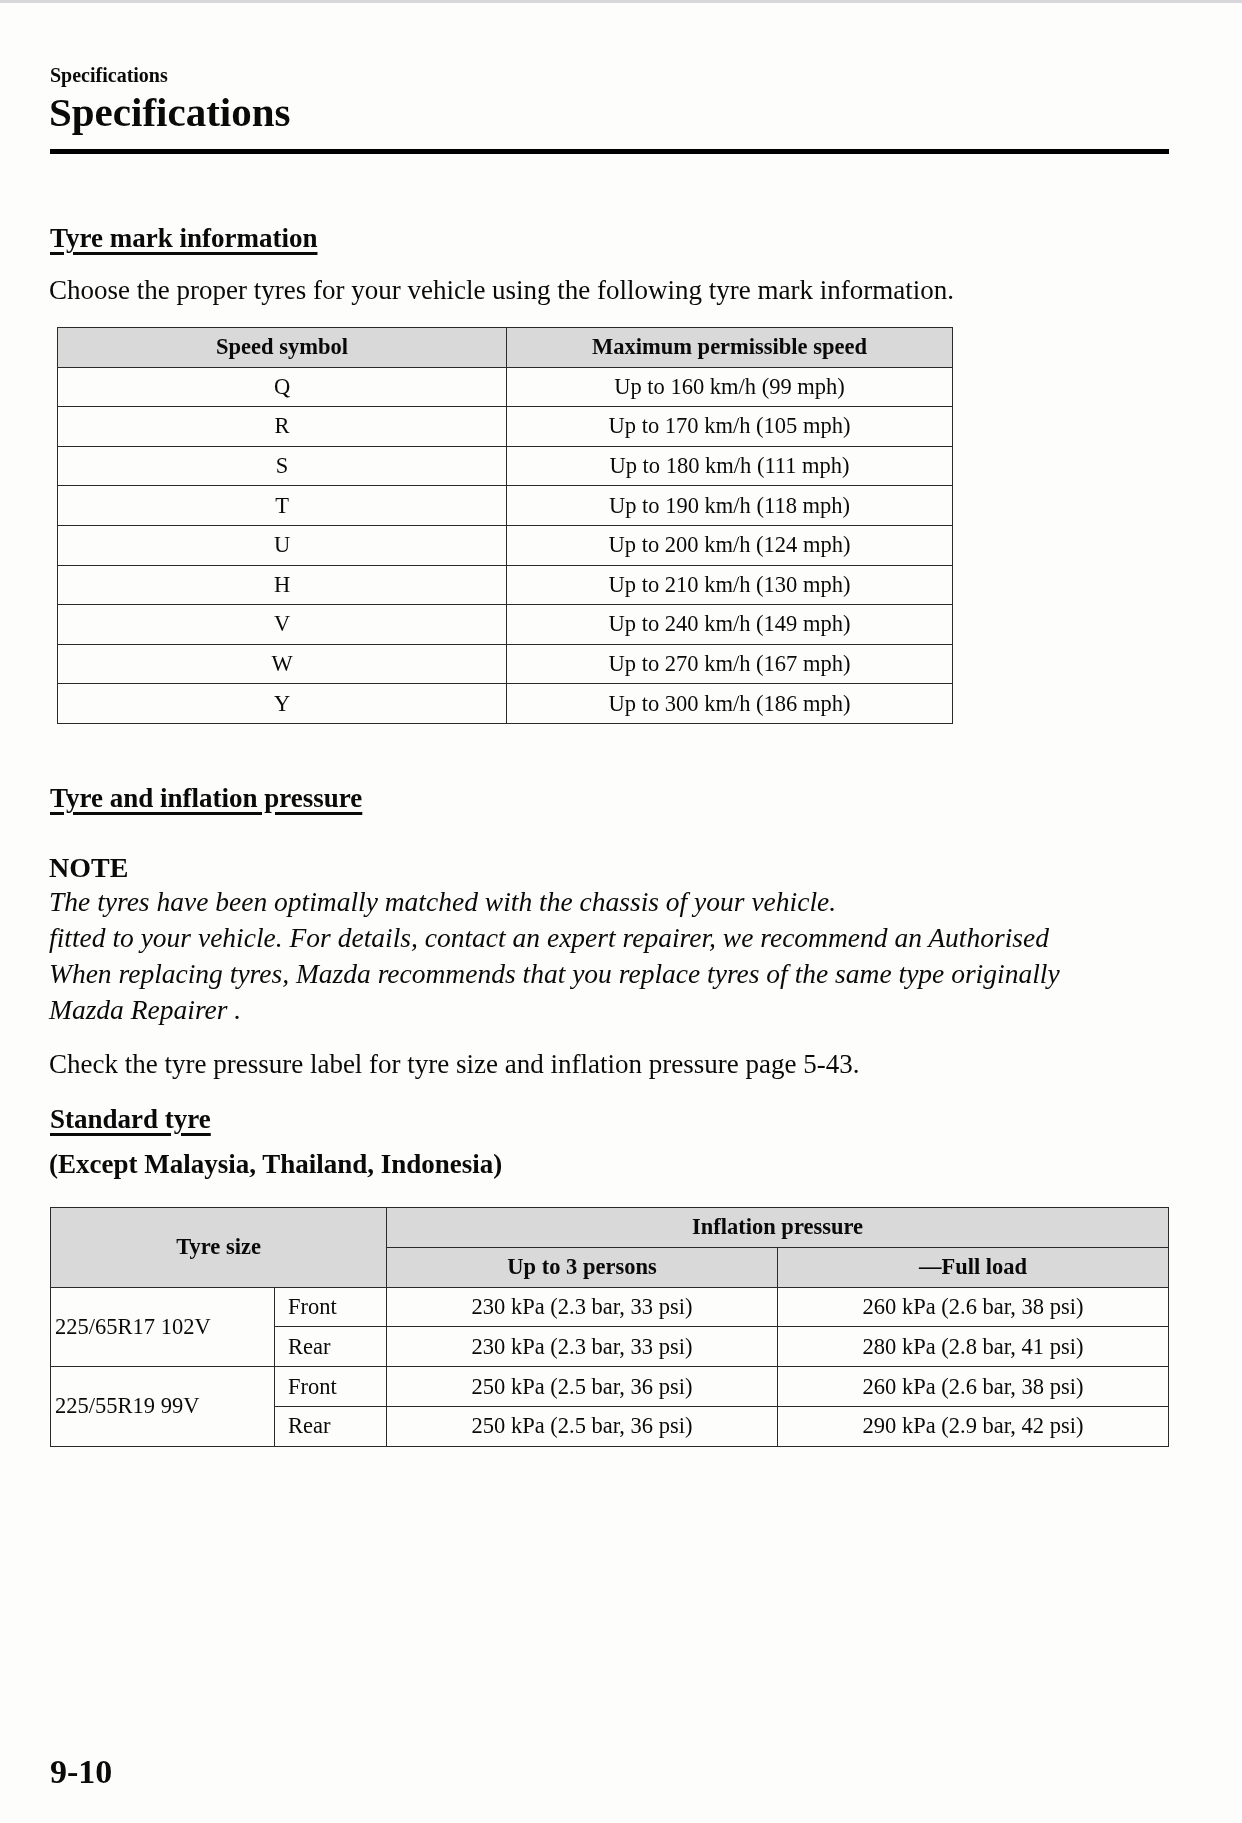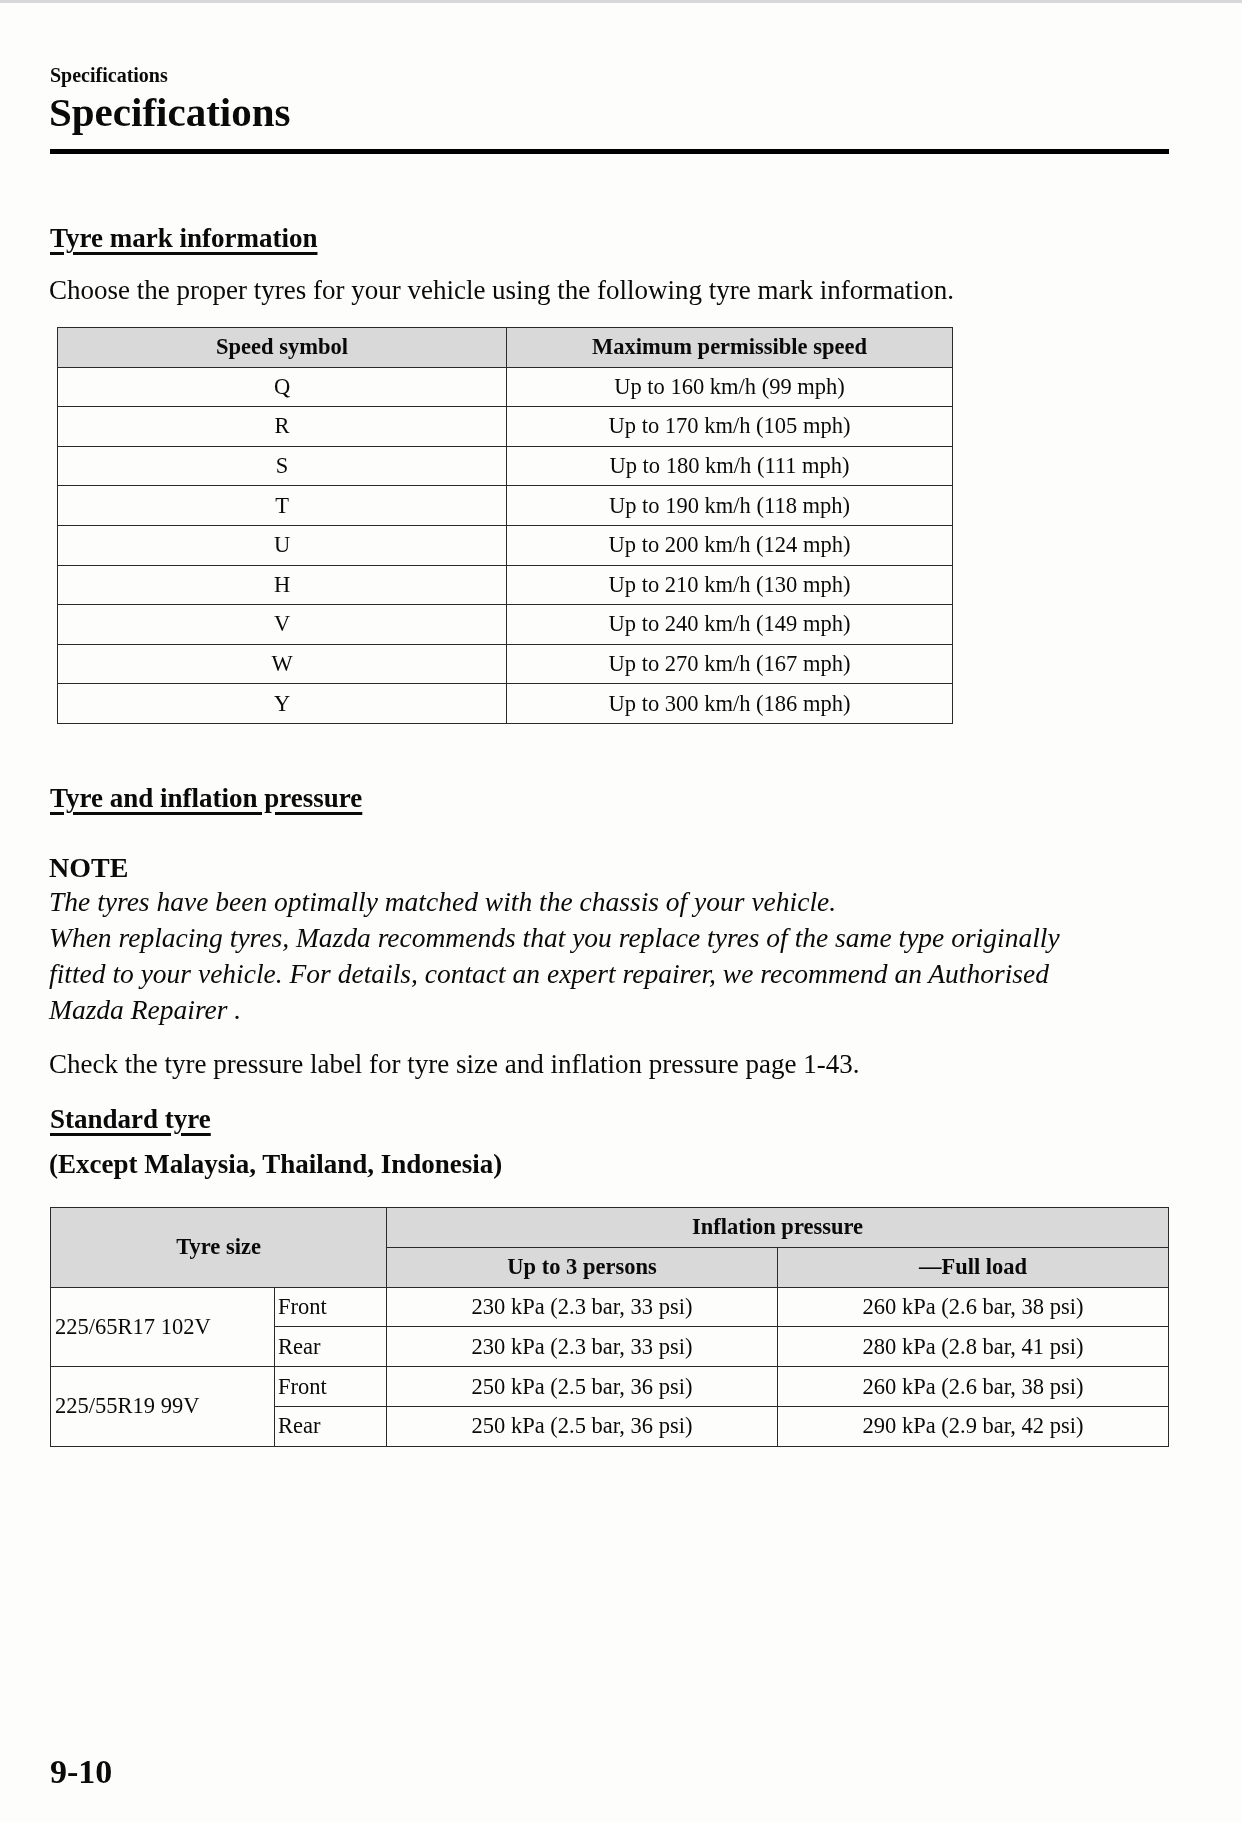--- a/index.html
+++ b/index.html
@@ -25,21 +25,21 @@
   th { background: #d9d9d9; font-weight: bold; text-align: center; }
   td { text-align: center; font-weight: normal; }
 
   .speed-table { left: 57px; top: 327px; width: 896px; }
   .speed-table tr { height: 39.6px; }
   .speed-table .c1 { width: 448px; }
 
   .pressure-table { left: 50px; top: 1207px; width: 1119px; }
   .pressure-table tr { height: 39.8px; }
   .pressure-table .size-cell { text-align: left; padding-left: 4px; margin-top: 48px; }
-  .pressure-table .pos-cell { text-align: left; padding-left: 3px; }
+  .pressure-table .pos-cell { text-align: left; padding-left: 13px; }
 
   .page-number { left: 50px; top: 1754px; font-size: 34px; font-weight: bold; line-height: 36px; }
 </style>
 </head>
 <body>
 
 <div class="topbar"></div>
 
 <div class="abs running-head">Specifications</div>
 <div class="abs page-title">Specifications</div>
@@ -93,26 +93,26 @@
         <td>Up to 300 km/h (186 mph)</td>
       </tr>
   </tbody>
 </table>
 
 <div class="abs section-heading" style="left:50px; top:782px;">Tyre and inflation pressure</div>
 
 <div class="abs note-label" style="left:49px; top:852px;">NOTE</div>
 <div class="note-text">
   <div>The tyres have been optimally matched with the chassis of your vehicle.</div>
+  <div>fitted to your vehicle. For details, contact an expert repairer, we recommend an Authorised</div>
   <div>When replacing tyres, Mazda recommends that you replace tyres of the same type originally</div>
-  <div>fitted to your vehicle. For details, contact an expert repairer, we recommend an Authorised</div>
   <div>Mazda Repairer .</div>
 </div>
 
-<div class="abs body-text" style="left:49px; top:1048px;">Check the tyre pressure label for tyre size and inflation pressure page 1-43.</div>
+<div class="abs body-text" style="left:49px; top:1048px;">Check the tyre pressure label for tyre size and inflation pressure page 5-43.</div>
 
 <div class="abs section-heading" style="left:50px; top:1103px;">Standard tyre</div>
 <div class="abs subheading" style="left:49px; top:1148px;">(Except Malaysia, Thailand, Indonesia)</div>
 
 <table class="pressure-table">
   <colgroup>
     <col style="width:224px">
     <col style="width:112px">
     <col style="width:391px">
     <col>

